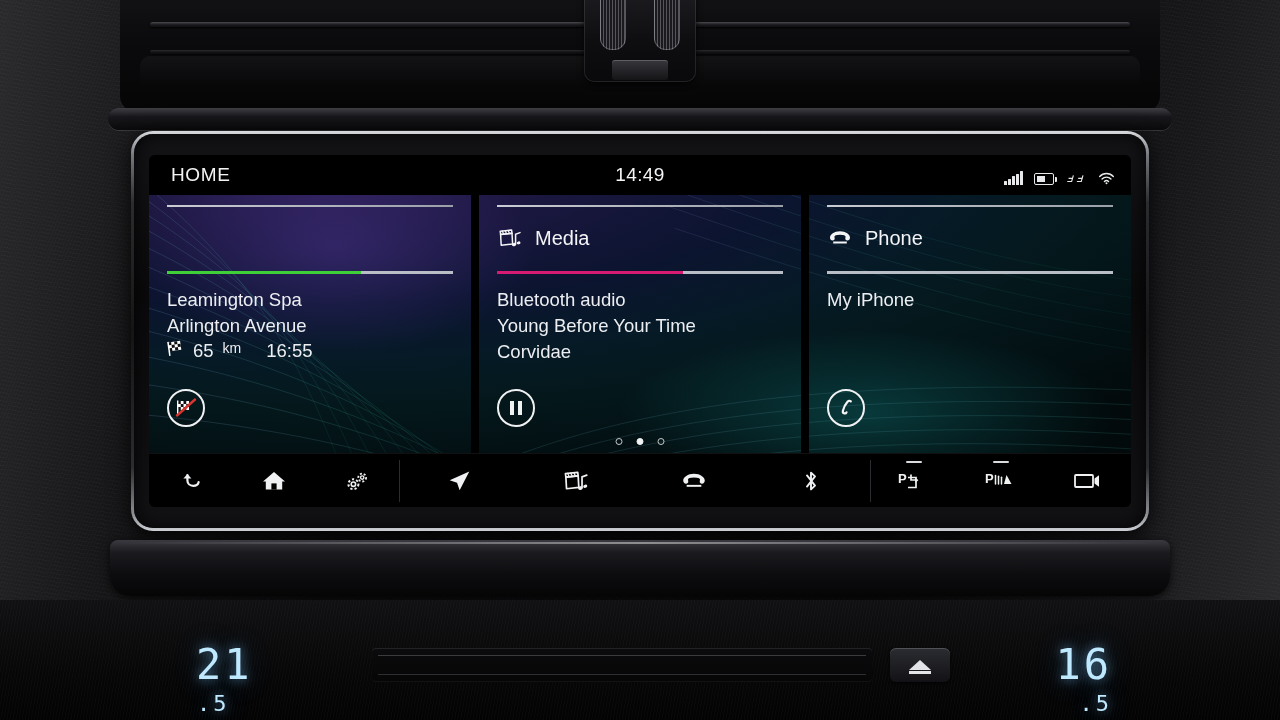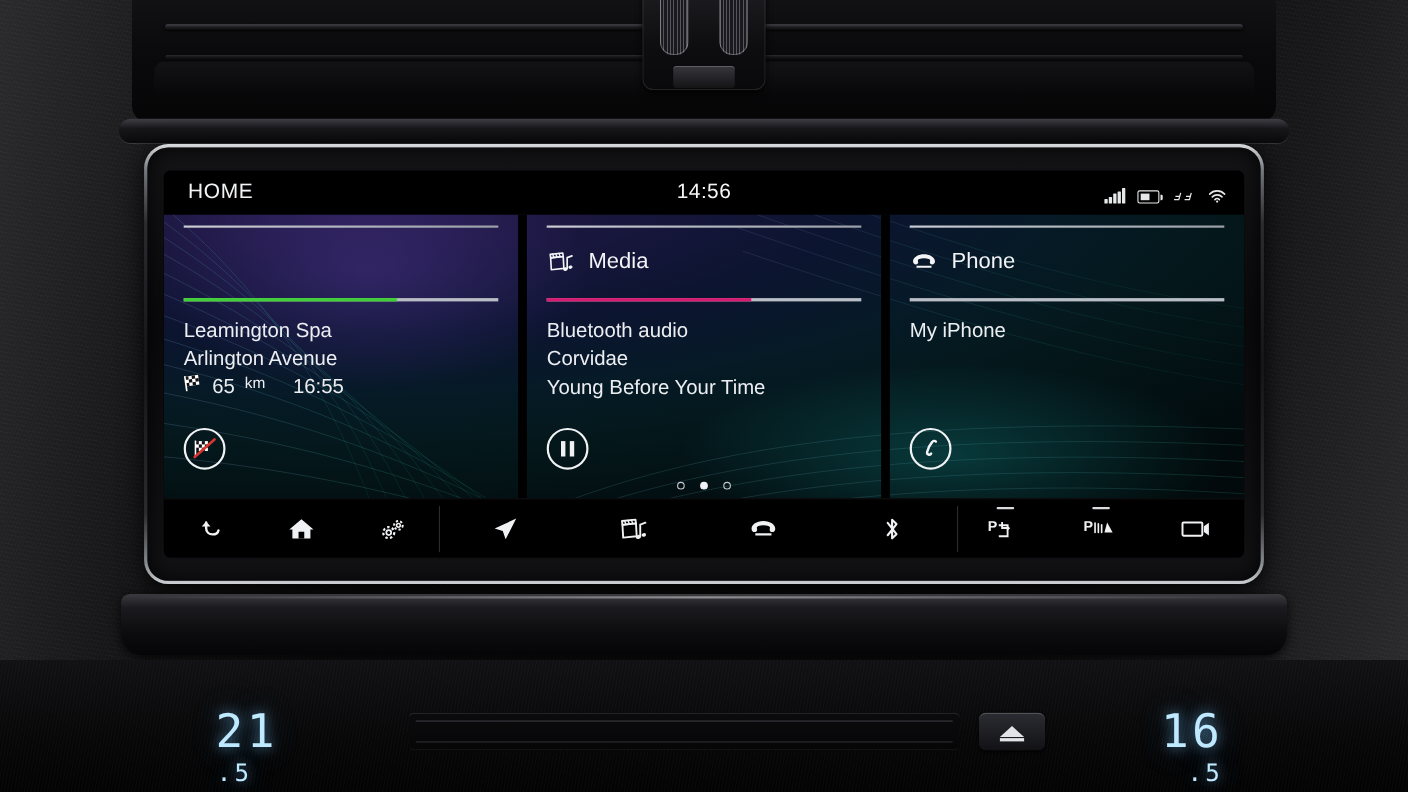--- a/index.html
+++ b/index.html
@@ -333,21 +333,21 @@
   </div>
   <div class="trim-strip"></div>
 
   <div class="bezel">
     <div class="bezel-inner"></div>
     <div class="bezel-frame">
       <div class="screen">
 
         <div class="statusbar">
           <div class="home-label">HOME</div>
-          <div class="clock">14:56</div>
+          <div class="clock">14:49</div>
           <div class="status-icons">
             <div class="sig">
               <i></i>
                 <i></i>
                 <i></i>
                 <i></i>
                 <i></i>
             </div>
             <div class="batt">
                 <span></span>
@@ -486,22 +486,22 @@
                     <ellipse cx="21.6" cy="16.9" rx="1.9" ry="1.5" fill="#f3f4f6" transform="rotate(-12 21.6 16.9)"></ellipse>
                   </svg>
                 </span>
                 <span class="tile-title">Media</span>
               </div>
               <div class="tile-rule">
                 <span class="fill" id="media-fill" style="width: 65%; background: rgb(216, 27, 114);"></span>
               </div>
               <div class="tile-body">
                 <div class="line">Bluetooth audio</div>
+                <div class="line">Young Before Your Time</div>
                 <div class="line">Corvidae</div>
-                <div class="line">Young Before Your Time</div>
               </div>
               <div class="act-btn">
                 <span class="pause-bars">
                     <i></i>
                     <i></i>
                   </span>
               </div>
             </div>
 
             <div class="gap"></div>

